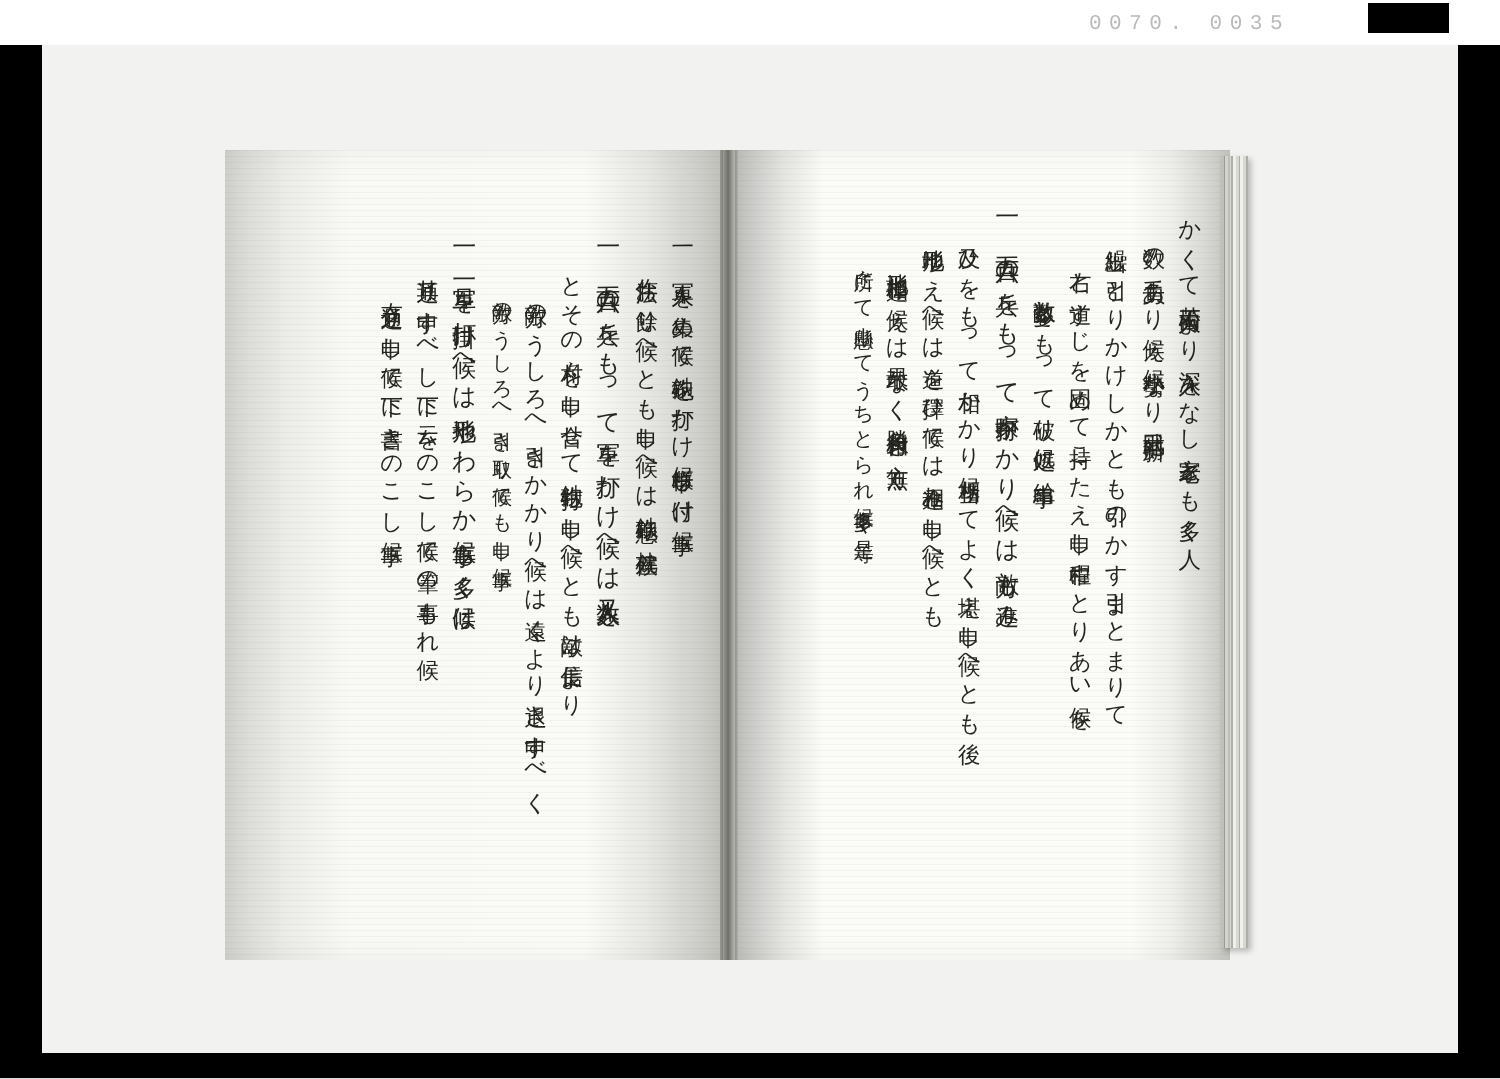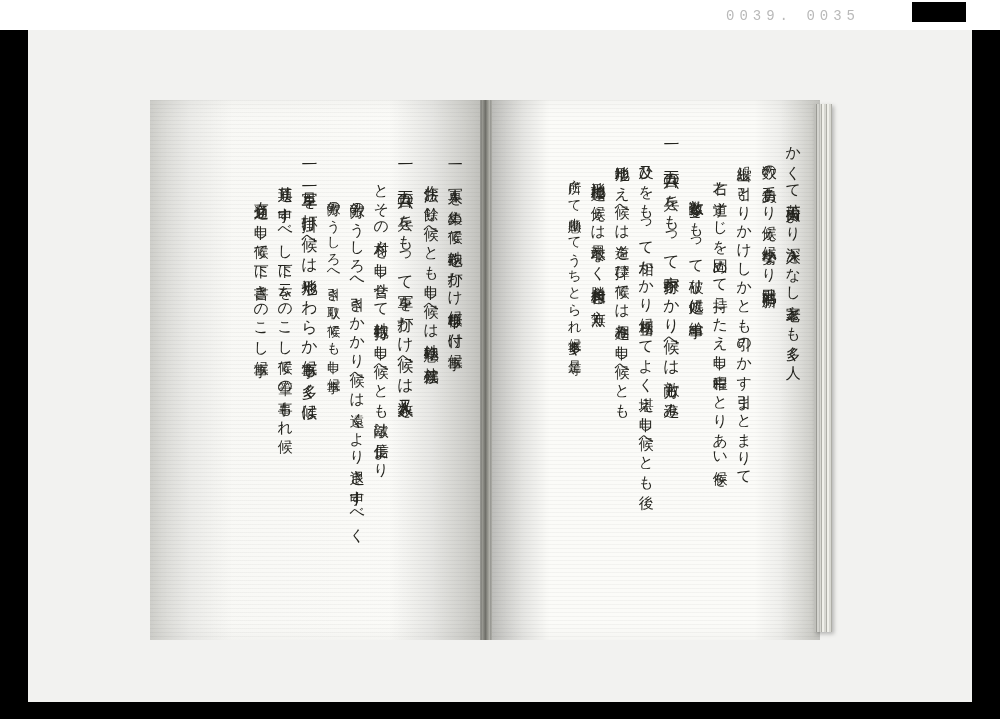--- a/index.html
+++ b/index.html
@@ -181,21 +181,21 @@
 </head>
 <body>
 
 <div class="page">
 
   <div class="film-frame">
     <div class="film-window"></div>
   </div>
 
   <div class="header-strip">
-    <div class="frame-code">0039. 0035</div>
+    <div class="frame-code">0070. 0035</div>
     <div class="code-block"></div>
   </div>
 
   <div class="book">
 
     <div class="leaf leaf-left">
       <div class="laid"></div>
     </div>
 
     <div class="leaf leaf-right">

